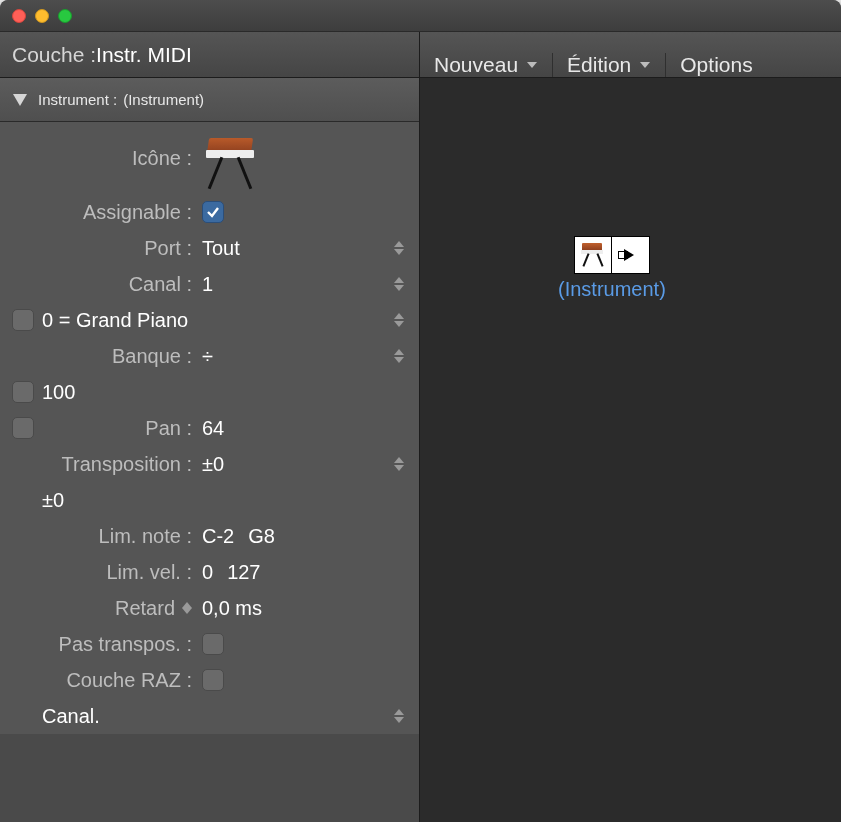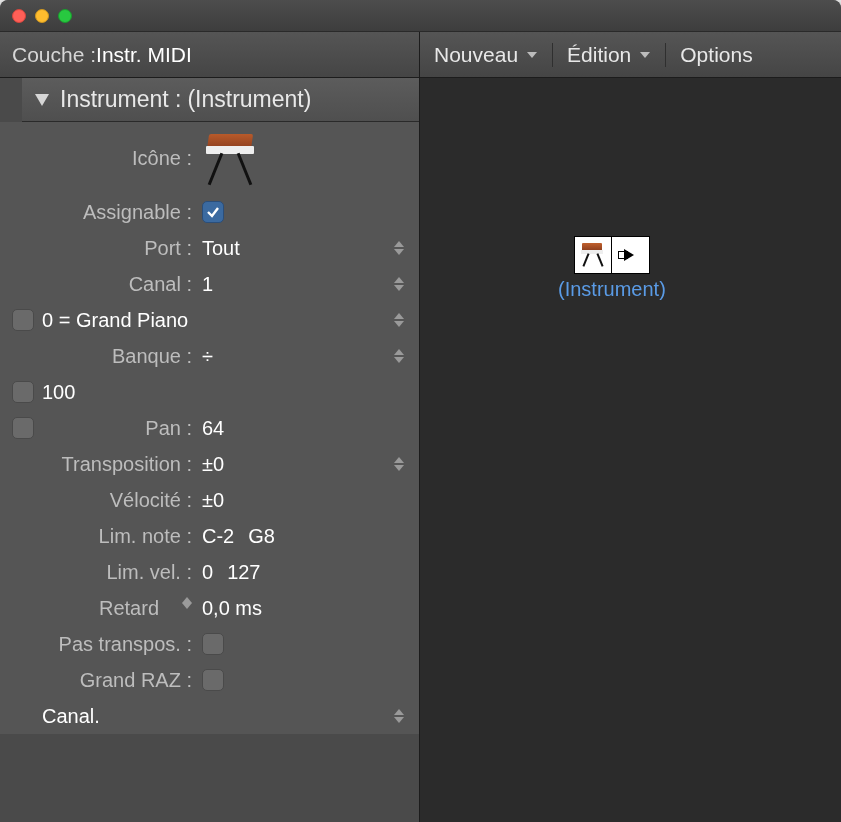--- a/index.html
+++ b/index.html
@@ -39,37 +39,37 @@
     border-bottom: 1px solid #1c1c1c;
     display: flex; align-items: center; padding: 0 12px;
     font-size: 21px;
   }
   .layer-row .lbl { color: #d6d6d6; }
   .layer-row .val { color: #fff; margin-left: 0; }
   .section-header {
     height: 44px; background: linear-gradient(#5c5c5c,#4f4f4f);
     border-bottom: 1px solid #2a2a2a;
     display: flex; align-items: center; padding: 0 12px;
-    font-size: 23px; color: #e8e8e8; cursor: pointer; margin-left: 22px;
+    font-size: 15px; color: #e8e8e8; cursor: pointer;
   }
   .disclosure { margin-right: 10px; display:inline-flex; }
   .props { background: #555; display:flex; flex-direction:column; }
   .prop-row {
     display: flex; align-items: center;
     padding: 4px 8px; font-size: 20px;
     min-height: 36px;
   }
   .prop-row.tall { min-height: 72px; }
   .prop-row .cb-slot { width: 30px; display:flex; justify-content:center; }
   .prop-row .label {
     color:#bdbdbd; text-align:right; width: 160px;
     padding-right: 6px; white-space: nowrap;
   }
   .prop-row .val-cell {
-    flex:1; display:flex; align-items:flex-start; gap:14px;
+    flex:1; display:flex; align-items:flex-end; gap:14px;
     color:#fff; position:relative; padding-left:4px;
   }
   .value-text { color:#fff; }
   .stepper {
     position:absolute; right:4px; top:50%; transform:translateY(-50%);
     width:16px; height:26px; display:flex; flex-direction:column;
     justify-content:center; align-items:center; color:#9a9a9a;
     cursor:pointer;
   }
   .stepper svg { display:block; }
@@ -103,21 +103,21 @@
   .stand::after  { right:8px; transform:rotate(-22deg); }
   .mini-stepper {
     display:inline-flex; flex-direction:column; margin-left:4px;
     color:#9a9a9a; line-height:6px; font-size:10px;
   }
   
   .workspace { flex:1; background:#2b2b2b; display:flex; flex-direction:column;}
   .toolbar {
     height:46px; background:linear-gradient(#555,#454545);
     border-bottom:1px solid #1c1c1c;
-    display:flex; align-items:center;
+    display:flex; align-items:flex-end;
   }
   .tb-btn {
     display:flex; align-items:center; padding:0 14px;
     color:#e8e8e8; font-size:21px; gap:8px;
     border-right:1px solid #2f2f2f; cursor:pointer;
   }
   .tb-btn svg { color:#bcbcbc; }
   .canvas { flex:1; position:relative; }
   .env-object {
     position:absolute; left:138px; top:158px;
@@ -293,21 +293,20 @@
                 </svg>
               <svg width="12" height="8">
                   <polygon points="1,1 11,1 6,7" fill="currentColor"></polygon>
                 </svg>
             </span>
           </div>
         </div>
 
         <div class="prop-row">
           <div class="cb-slot"></div>
-          <div class="label">Vélocité :</div>
           <div class="val-cell">
             <span class="value-text">±0</span>
           </div>
         </div>
 
         <div class="prop-row">
           <div class="cb-slot"></div>
           <div class="label">Lim. note :</div>
           <div class="val-cell">
             <span class="value-text">C-2</span>
@@ -319,21 +318,21 @@
           <div class="cb-slot"></div>
           <div class="label">Lim. vel. :</div>
           <div class="val-cell">
             <span class="value-text">0</span>
             <span class="value-text">127</span>
           </div>
         </div>
 
         <div class="prop-row">
           <div class="cb-slot"></div>
-          <div class="label" style="display:flex;justify-content:flex-end;gap:19px;">
+          <div class="label" style="display:flex;justify-content:flex-end;align-items:center;gap:3px;">
             <span>Retard</span>
             <span class="mini-stepper">
               <svg width="10" height="6">
                   <polygon points="0,6 10,6 5,0" fill="currentColor"></polygon>
                 </svg>
               <svg width="10" height="6">
                   <polygon points="0,0 10,0 5,6" fill="currentColor"></polygon>
                 </svg>
             </span>
           </div>
@@ -345,21 +344,21 @@
         <div class="prop-row">
           <div class="cb-slot"></div>
           <div class="label">Pas transpos. :</div>
           <div class="val-cell">
             <div class="cb empty"></div>
           </div>
         </div>
 
         <div class="prop-row">
           <div class="cb-slot"></div>
-          <div class="label">Grand RAZ :</div>
+          <div class="label">Couche RAZ :</div>
           <div class="val-cell">
             <div class="cb empty"></div>
           </div>
         </div>
 
         <div class="prop-row">
           <div class="cb-slot"></div>
           <div class="val-cell">
             <span class="value-text">Canal.</span>
             <span class="stepper">

